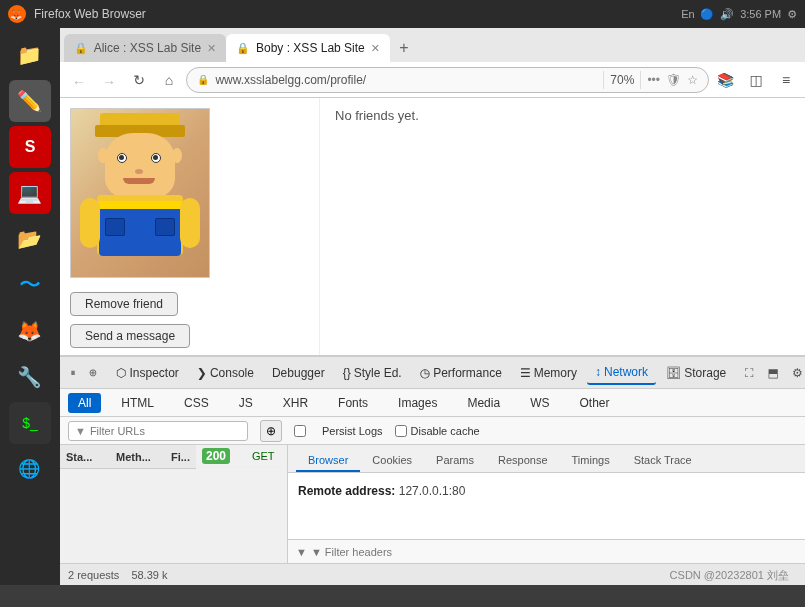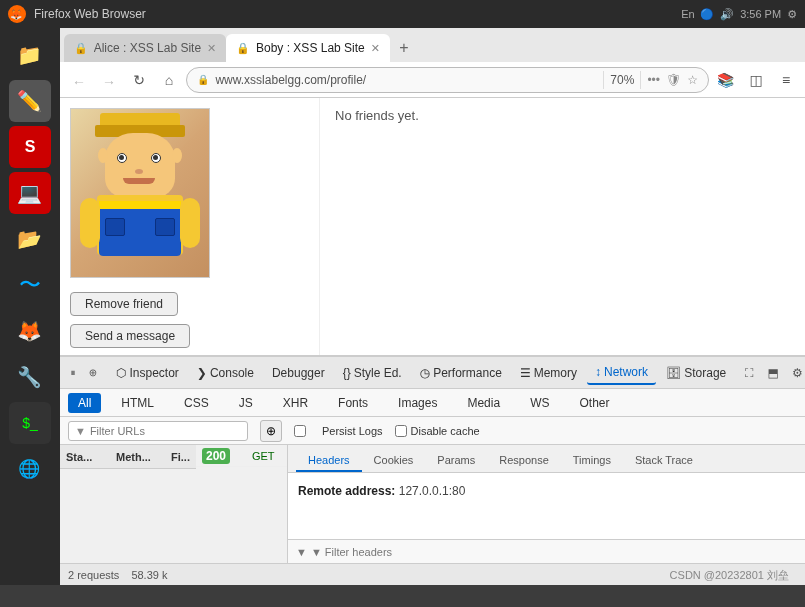--- a/index.html
+++ b/index.html
@@ -636,21 +636,21 @@
               </span>
               <span class="req-col col-method">
                 <span class="method-post">POST</span>
               </span>
               <span class="req-col col-file">add...</span>
             </div>
           </div>
 
           <div class="request-details">
             <div class="details-tabs">
-              <div class="detail-tab active">Headers</div>
+              <div class="detail-tab active">Browser</div>
               <div class="detail-tab">Cookies</div>
               <div class="detail-tab">Params</div>
               <div class="detail-tab">Response</div>
               <div class="detail-tab">Timings</div>
               <div class="detail-tab">Stack Trace</div>
             </div>
 
             <div class="headers-content">
               <div class="header-field">
                 <span class="field-name">Remote address:</span>

